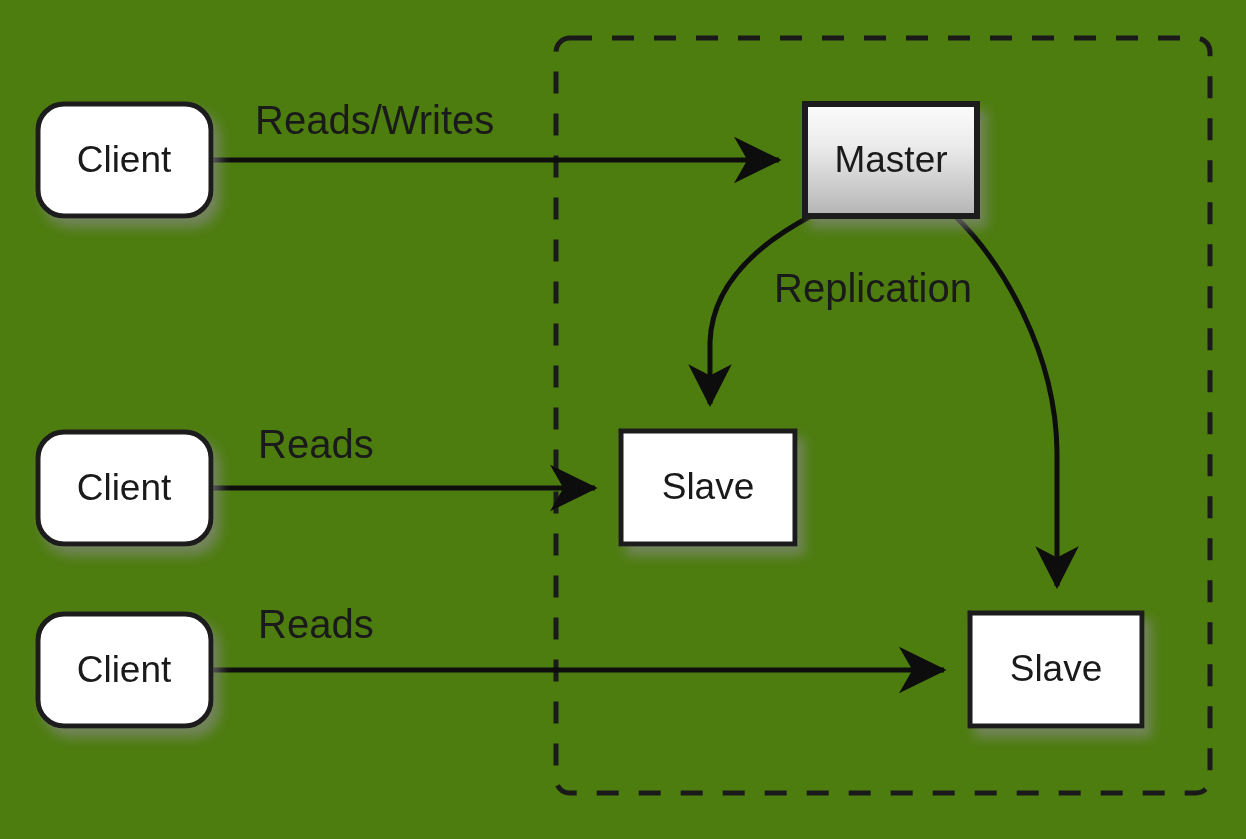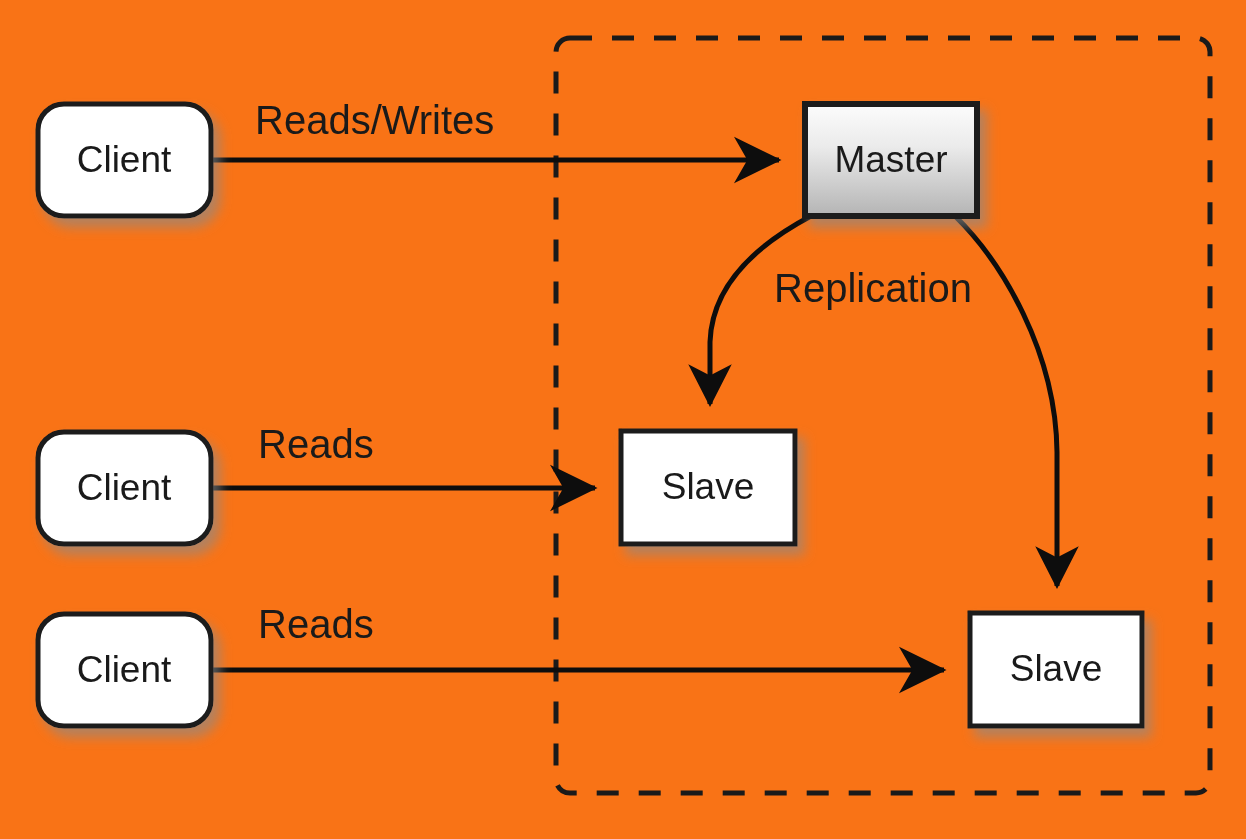--- a/index.html
+++ b/index.html
@@ -7,21 +7,21 @@
     padding: 0;
     background: #ffffff;
   }
   body {
     font-family: "Liberation Sans", sans-serif;
   }
   #canvas {
     position: relative;
     width: 1246px;
     height: 839px;
-    background: #f97316;
+    background: #4d7c0f;
     overflow: hidden;
   }
   #diagram-svg {
     position: absolute;
     left: 0;
     top: 0;
     width: 1246px;
     height: 839px;
   }
   .node-label {

